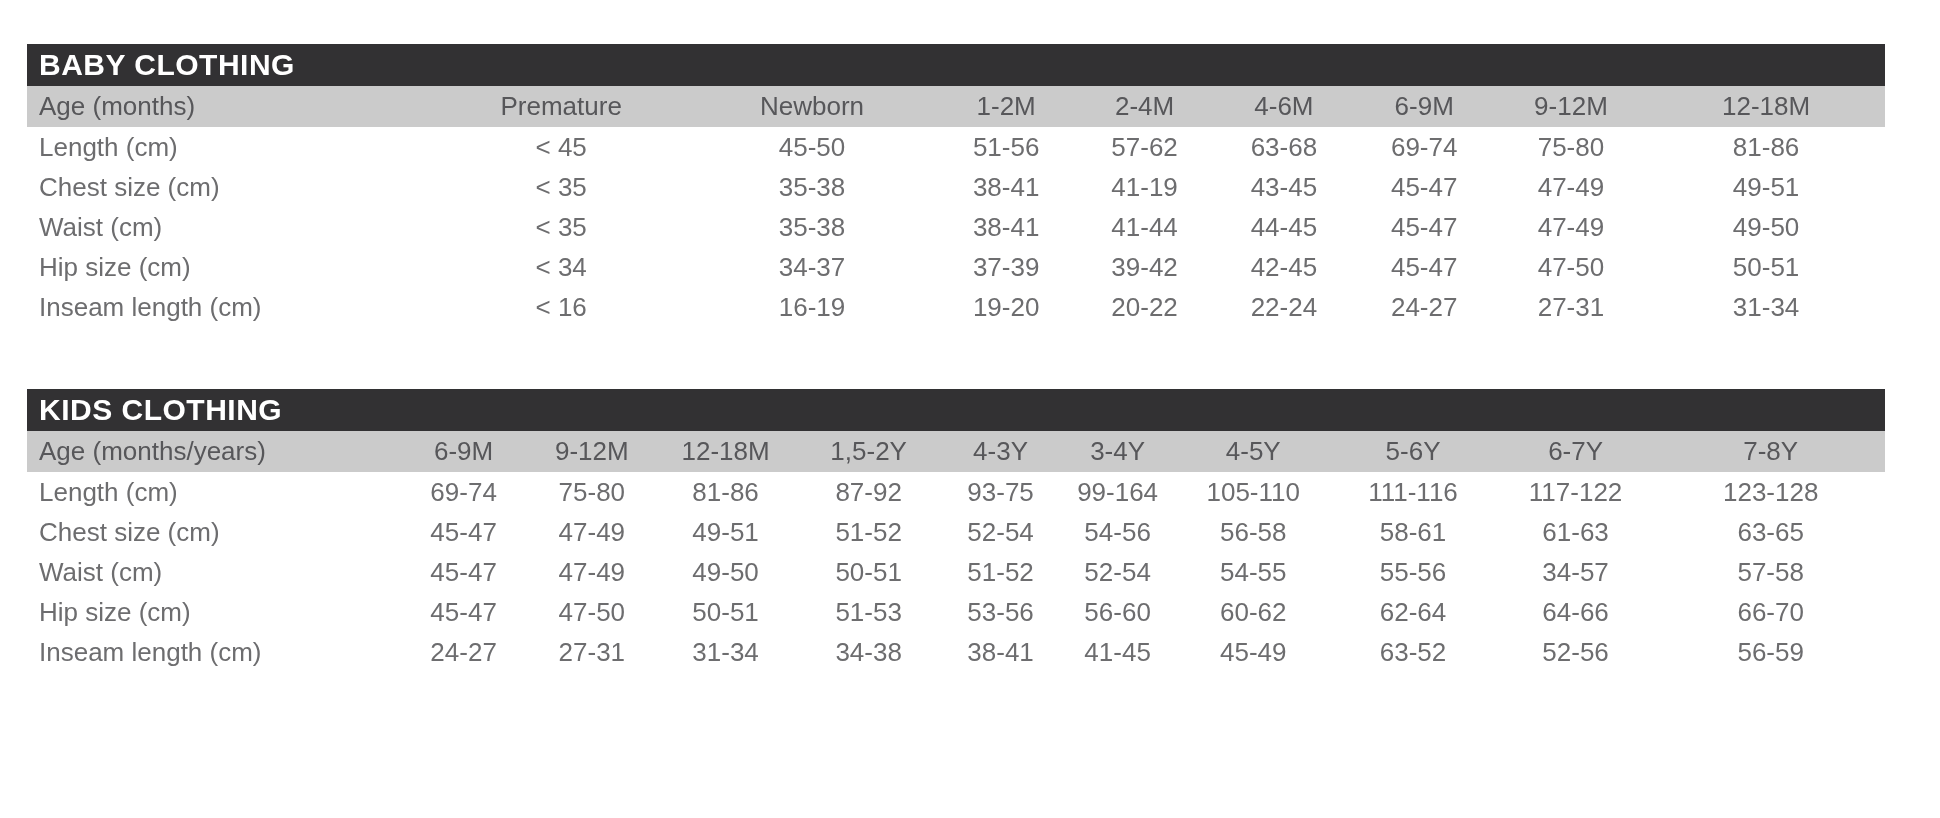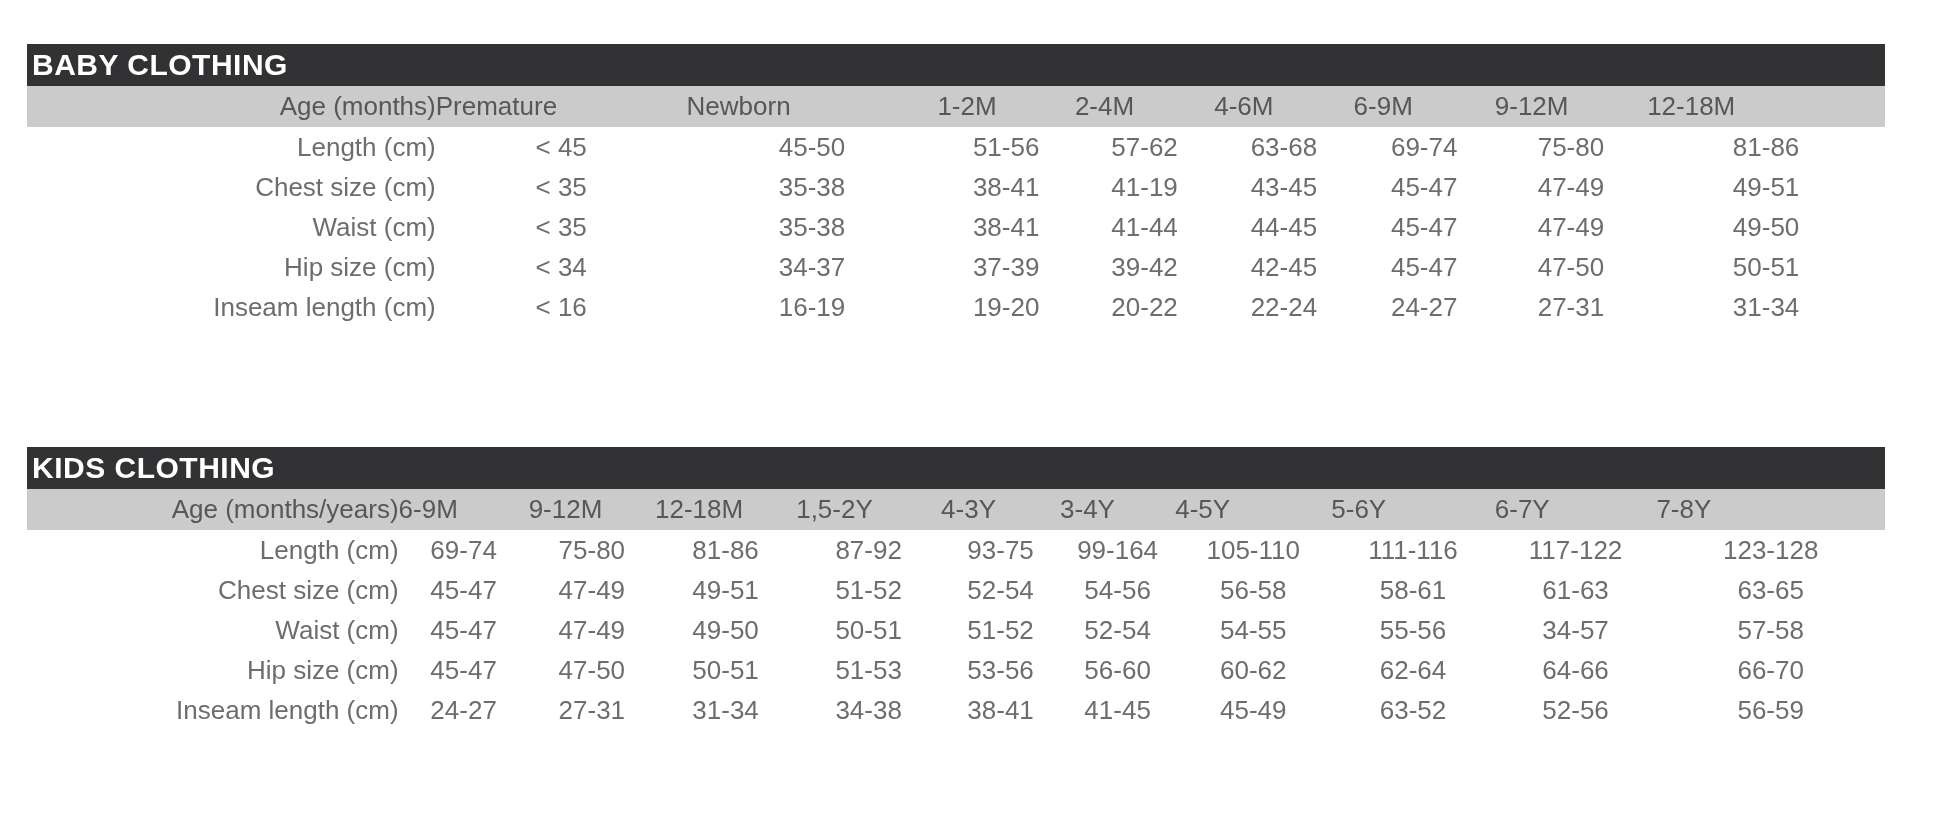--- a/index.html
+++ b/index.html
@@ -15,68 +15,68 @@
     font-family: "Liberation Sans", sans-serif;
     -webkit-font-smoothing: antialiased;
   }
   .size-guide {
     position: absolute;
     left: 27px;
     top: 44px;
     width: 1858px;
   }
   .table-block + .table-block {
-    margin-top: 120px;
+    margin-top: 62px;
   }
   .title-bar {
     box-sizing: border-box;
     width: 100%;
     height: 42px;
     line-height: 42px;
-    padding-left: 5px;
+    padding-left: 12px;
     background: var(--title-bar-bg, #323133);
     color: var(--title-bar-text, #ffffff);
     font-size: 30px;
     font-weight: 700;
     letter-spacing: 0.5px;
     white-space: nowrap;
   }
   table.size-table {
     width: 100%;
     border-collapse: collapse;
     table-layout: fixed;
     font-size: 26px;
   }
   table.size-table thead tr {
     height: 41px;
     background: var(--header-row-bg, #cbcbcb);
   }
   table.size-table th {
     font-weight: 400;
     color: var(--header-row-text, #57575a);
-    text-align: left;
+    text-align: center;
     white-space: nowrap;
     overflow: visible;
     padding: 0;
   }
   table.size-table tbody tr {
     height: 40px;
     background: transparent;
   }
   table.size-table td {
     text-align: center;
     color: var(--cell-text, #6d6d6f);
     white-space: nowrap;
     overflow: visible;
     padding: 0;
   }
   table.size-table th.row-label,
   table.size-table td.row-label {
-    text-align: right;
-    padding-left: 0;
+    text-align: left;
+    padding-left: 12px;
   }
 </style>
 </head>
 <body style="background: rgb(255, 255, 255);">
 
 <div class="size-guide">
   <section class="table-block">
     <div class="title-bar">BABY CLOTHING</div>
     <table class="size-table">
       <colgroup>

